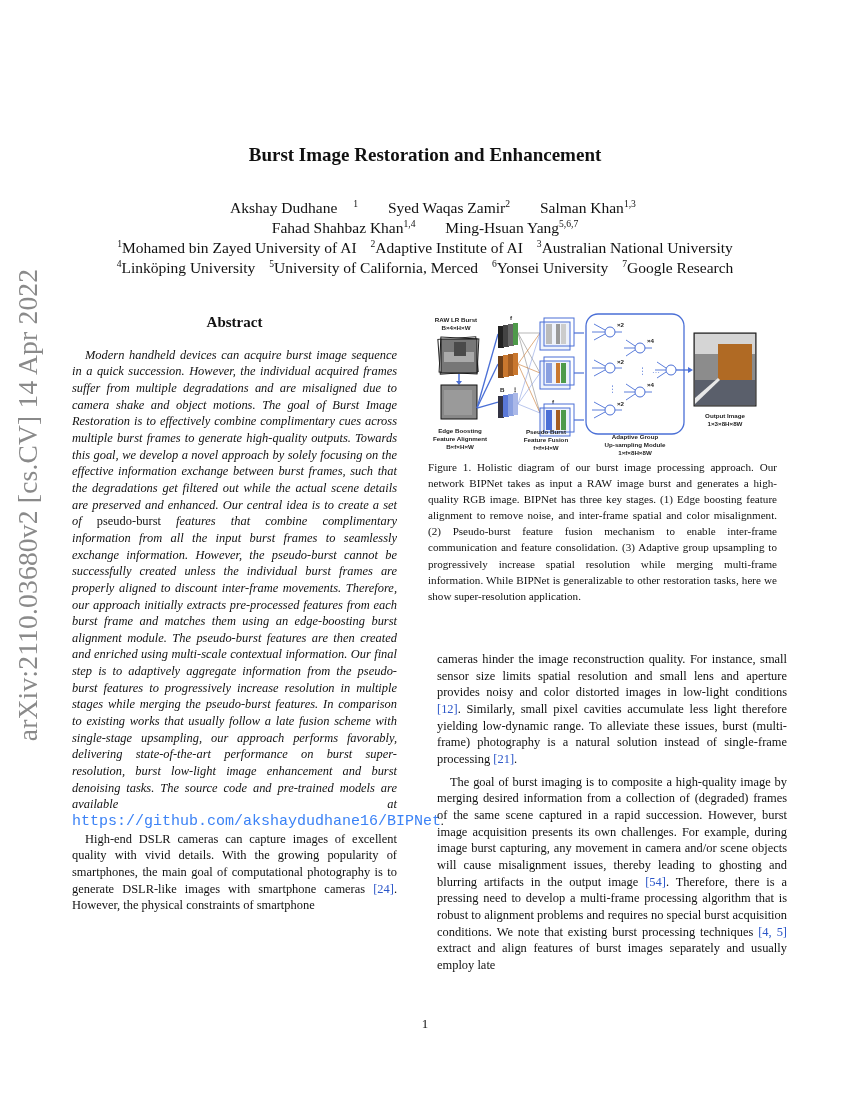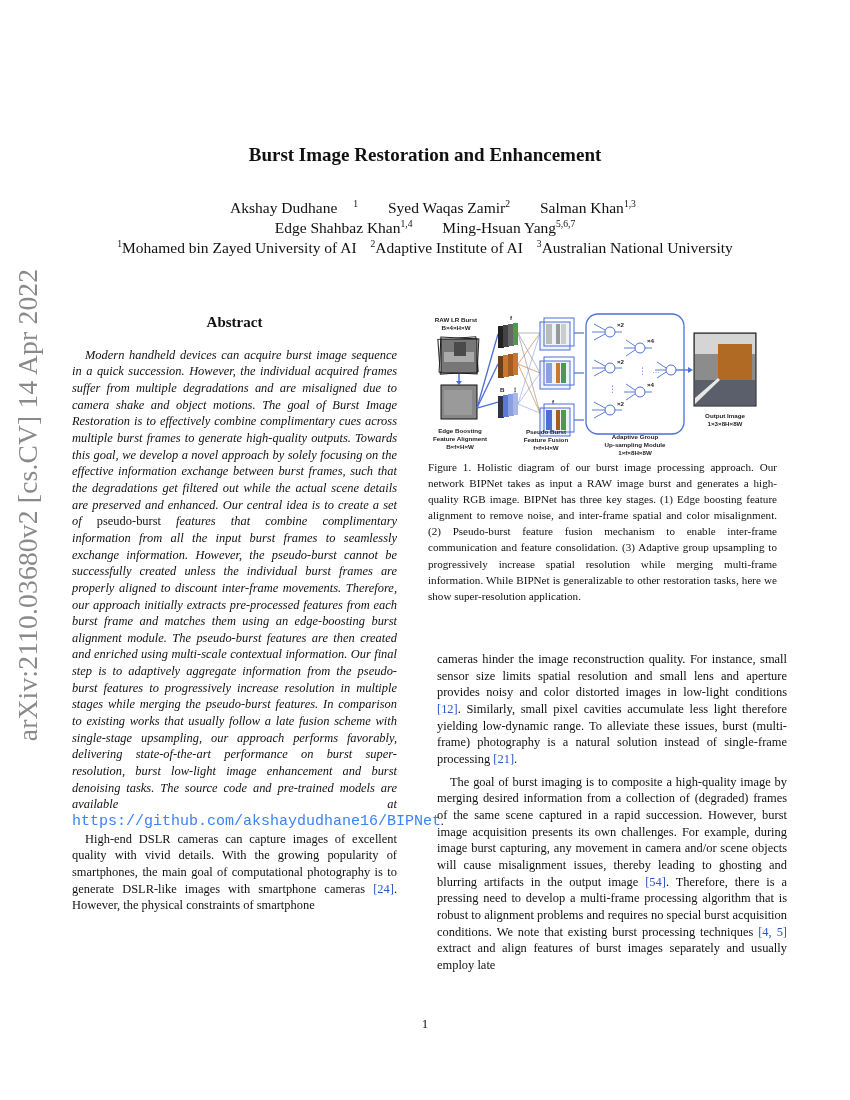--- a/index.html
+++ b/index.html
@@ -42,27 +42,33 @@
 
 <div class="title">Burst Image Restoration and Enhancement</div>
 
 <div class="authors">
   <div class="row">
     <span><span style="margin:16px">Akshay Dudhane</span><sup>1</sup></span>
     <span><span style="margin:0">Syed Waqas Zamir</span><sup>2</sup></span>
     <span><span style="margin:0">Salman Khan</span><sup>1,3</sup></span>
   </div>
   <div class="row">
-    <span><span style="margin:0">Edge Shahbaz Khan</span><sup>1,4</sup></span>
+    <span><span style="margin:0">Fahad Shahbaz Khan</span><sup>1,4</sup></span>
     <span><span style="margin:0">Ming-Hsuan Yang</span><sup>5,6,7</sup></span>
   </div>
   <div>
     <span class="affil"><sup>1</sup><span>Mohamed bin Zayed University of AI</span></span>
     <span class="affil"><sup>2</sup><span>Adaptive Institute of AI</span></span>
     <span class="affil"><sup>3</sup><span>Australian National University</span></span>
+  </div>
+  <div>
+    <span class="affil"><sup>4</sup><span>Linköping University</span></span>
+    <span class="affil"><sup>5</sup><span>University of California, Merced</span></span>
+    <span class="affil"><sup>6</sup><span>Yonsei University</span></span>
+    <span class="affil"><sup>7</sup><span>Google Research</span></span>
   </div>
 </div>
 
 <div class="col col-left">
   <div class="sec-abstract">Abstract</div>
   <p class="abstract-text"><span>Modern handheld devices can acquire burst image sequence in a quick succession. However, the individual acquired frames suffer from multiple degradations and are misaligned due to camera shake and object motions. The goal of Burst Image Restoration is to effectively combine complimentary cues across multiple burst frames to generate high-quality outputs. Towards this goal, we develop a novel approach by solely focusing on the effective information exchange between burst frames, such that the degradations get filtered out while the actual scene details are preserved and enhanced. Our central idea is to create a set of </span><span class="upright">pseudo-burst</span><span> features that combine complimentary information from all the input burst frames to seamlessly exchange information. However, the pseudo-burst cannot be successfully created unless the individual burst frames are properly aligned to discount inter-frame movements. Therefore, our approach initially extracts pre-processed features from each burst frame and matches them using an edge-boosting burst alignment module. The pseudo-burst features are then created and enriched using multi-scale contextual information. Our final step is to adaptively aggregate information from the pseudo-burst features to progressively increase resolution in multiple stages while merging the pseudo-burst features. In comparison to existing works that usually follow a late fusion scheme with single-stage upsampling, our approach performs favorably, delivering state-of-the-art performance on burst super-resolution, burst low-light image enhancement and burst denoising tasks. The source code and pre-trained models are available at </span><a class="link">https://github.com/akshaydudhane16/BIPNet</a><span>.</span></p>
   <p class="para"><span>High-end DSLR cameras can capture images of excellent quality with vivid details. With the growing popularity of smartphones, the main goal of computational photography is to generate DSLR-like images with smartphone cameras </span><span class="cite">[24]</span><span id="p1-split">. However, the physical constraints of smartphone</span></p>
 </div>
 
 <div class="figure">

